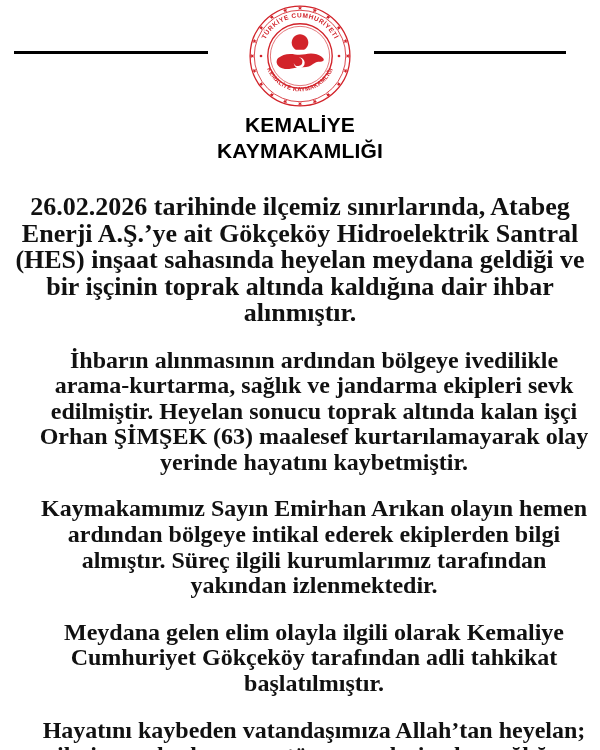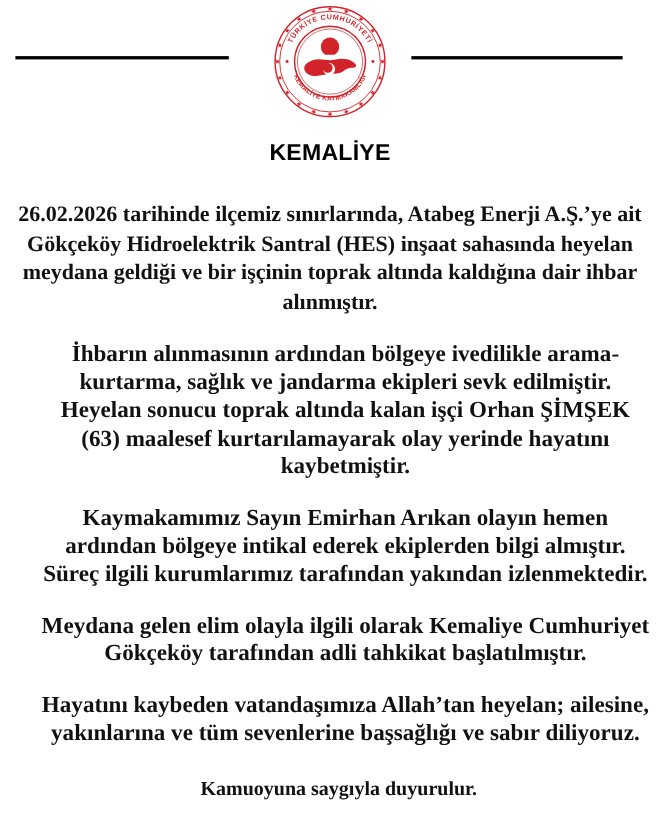--- a/index.html
+++ b/index.html
@@ -44,38 +44,37 @@
   .emblem-wrap svg { display: block; width: 104px; height: 104px; }
 
   
   .title-block {
     text-align: center;
     font-family: "Liberation Sans", sans-serif;
     font-weight: bold;
     font-size: 21px;
     line-height: 26px;
     letter-spacing: 0.2px;
-    margin-top: 14px;
   }
 
   
   .body-block {
     text-align: center;
     font-family: "Liberation Serif", serif;
     font-weight: bold;
     color: #111111;
     padding: 0 8px;
   }
   .p-lead {
-    font-size: 20px;
+    font-size: 26px;
     line-height: 26.5px;
     margin-top: 30px;
   }
   .p-std {
-    font-size: 21px;
+    font-size: 24px;
     line-height: 25.6px;
     margin-top: 21px;
     margin-left: 28px;
   }
   .p-closing {
     font-size: 18.2px;
     line-height: 25.6px;
     margin-top: 26px;
     margin-left: 16px;
   }
@@ -181,20 +180,21 @@
                  c4,3 6,6 4,8 c-3,3 -9,1 -14,3 c-5,2 -8,6 -14,8 c-7,2 -14,1 -22,2
                  c-9,1 -16,4 -24,3 c-8,-1 -13,-5 -15,-9 c-2,-4 -1,-9 2,-12 z" fill="#d2232a"></path>
         <path d="M88,113 a10.5,10.5 0 1 0 9.5,-10.3 a8.4,8.4 0 1 1 -9.5,10.3 z" fill="#ffffff"></path>
       </g>
     </svg>
   </div>
 </div>
 
 <div class="title-block">
   <div>KEMALİYE</div>
+  <div>KAYMAKAMLIĞI</div>
 </div>
 
 <div class="body-block p-lead">26.02.2026 tarihinde ilçemiz sınırlarında, Atabeg Enerji A.Ş.’ye ait Gökçeköy Hidroelektrik Santral (HES) inşaat sahasında heyelan meydana geldiği ve bir işçinin toprak altında kaldığına dair ihbar alınmıştır.</div>
 
 <div class="body-block p-std">İhbarın alınmasının ardından bölgeye ivedilikle arama-kurtarma, sağlık ve jandarma ekipleri sevk edilmiştir. Heyelan sonucu toprak altında kalan işçi Orhan ŞİMŞEK (63) maalesef kurtarılamayarak olay yerinde hayatını kaybetmiştir.</div>
 
 <div class="body-block p-std">Kaymakamımız Sayın Emirhan Arıkan olayın hemen ardından bölgeye intikal ederek ekiplerden bilgi almıştır. Süreç ilgili kurumlarımız tarafından yakından izlenmektedir.</div>
 
 <div class="body-block p-std">Meydana gelen elim olayla ilgili olarak Kemaliye Cumhuriyet Gökçeköy tarafından adli tahkikat başlatılmıştır.</div>
 

